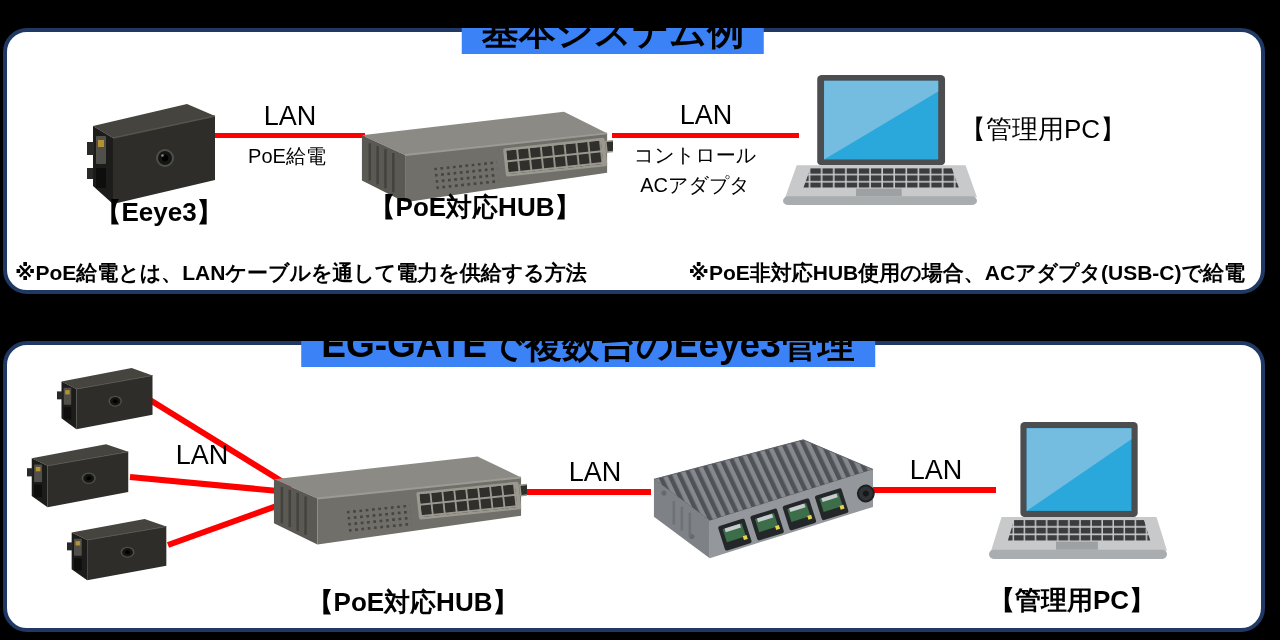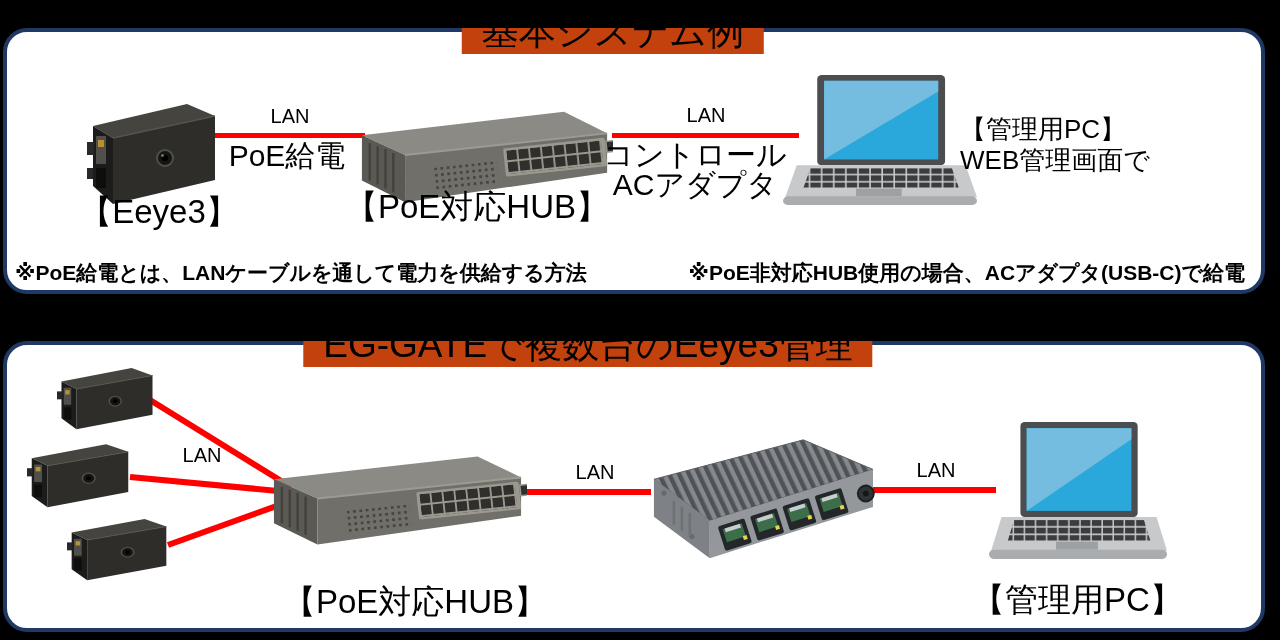--- a/index.html
+++ b/index.html
@@ -5,31 +5,31 @@
   html,body{margin:0;padding:0}
   body{
     width:1280px;height:640px;background:#000;position:relative;overflow:hidden;
     font-family:"Liberation Sans","DejaVu Sans",sans-serif;color:#000;
   }
   .section{position:absolute;left:3px;width:1262px;overflow:hidden}
   #s1{top:28px;height:266px}
   #s2{top:341px;height:291px}
   .panel-bg{position:absolute;inset:0;background:#fff;border:4px solid #1f3864;border-radius:24px;box-sizing:border-box;z-index:0}
   .panel-title{
-    position:absolute;top:-18px;transform:translateX(-50%);background:#c2410c;
-    padding:0 20px;font-size:37px;line-height:44px;font-weight:400;white-space:nowrap;z-index:4
+    position:absolute;top:-18px;transform:translateX(-50%);background:#3b82f6;
+    padding:0 20px;font-size:37px;line-height:44px;font-weight:700;white-space:nowrap;z-index:4
   }
   #s1 .panel-title{left:610px}
   #s2 .panel-title{left:585px}
   .cables{position:absolute;left:0;top:0;z-index:1}
   .dev{position:absolute;z-index:2}
   .lbl{position:absolute;z-index:3;text-align:center}
-  .dev-label{font-size:33px;line-height:32px;font-weight:400;white-space:nowrap}
-  .link-label{font-size:20px;line-height:32px;font-weight:400}
-  .sub-label{font-size:30px;line-height:30px;white-space:nowrap}
+  .dev-label{font-size:26px;line-height:32px;font-weight:700;white-space:nowrap}
+  .link-label{font-size:27px;line-height:32px;font-weight:400}
+  .sub-label{font-size:20px;line-height:30px;white-space:nowrap}
   .pc-block{font-size:26px;line-height:31px;text-align:left;white-space:nowrap}
   .note{font-size:21px;line-height:27px;font-weight:700;white-space:nowrap}
   .defs-holder{position:absolute;width:0;height:0;overflow:hidden}
 </style>
 </head>
 <body>
 
 <svg class="defs-holder" aria-hidden="true">
   <defs>
     <pattern id="dots" x="28" y="16" width="6.4" height="6.4" patternUnits="userSpaceOnUse">
@@ -103,21 +103,20 @@
   <div class="lbl sub-label" style="left:212px;top:113px;width:144px">PoE給電</div>
   <div class="lbl dev-label" style="left:76px;top:168px;width:160px">【Eeye3】</div>
   <div class="lbl dev-label" style="left:342px;top:163px;width:260px">【PoE対応HUB】</div>
   <div class="lbl link-label" style="left:660px;top:71px;width:86px">LAN</div>
   <div class="lbl sub-label" style="left:592px;top:112px;width:200px">
     <div>コントロール</div>
     <div>ACアダプタ</div>
   </div>
   <div class="lbl pc-block" style="left:957px;top:86px;width:290px">
     <div>【管理用PC】</div>
-    <div>WEB管理画面で</div>
   </div>
   <div class="lbl note" style="left:12px;top:231px;text-align:right">※PoE給電とは、LANケーブルを通して電力を供給する方法</div>
   <div class="lbl note" style="right:20px;top:231px;text-align:left">※PoE非対応HUB使用の場合、ACアダプタ(USB-C)で給電</div>
 </div>
 
 <div class="section" id="s2">
   <div class="panel-bg"></div>
   <div class="panel-title">EG-GATEで複数台のEeye3管理</div>
 
   <svg class="cables" width="1262" height="291" viewBox="0 0 1262 291">

